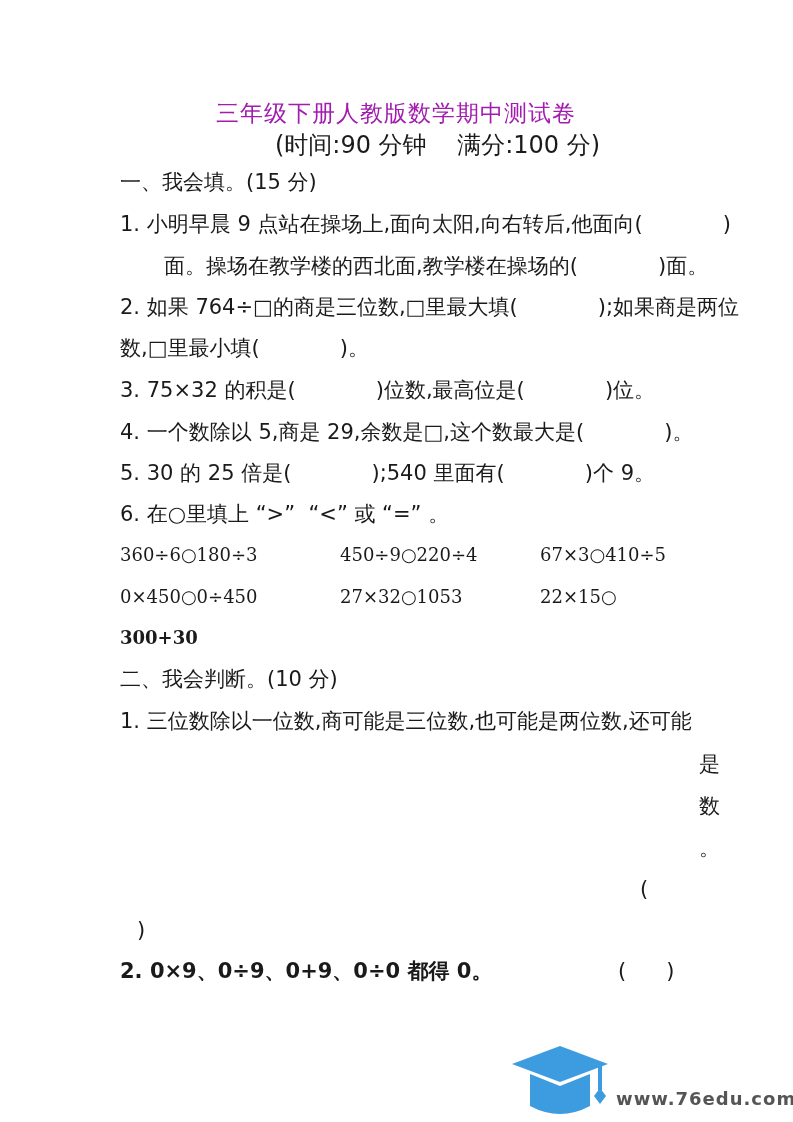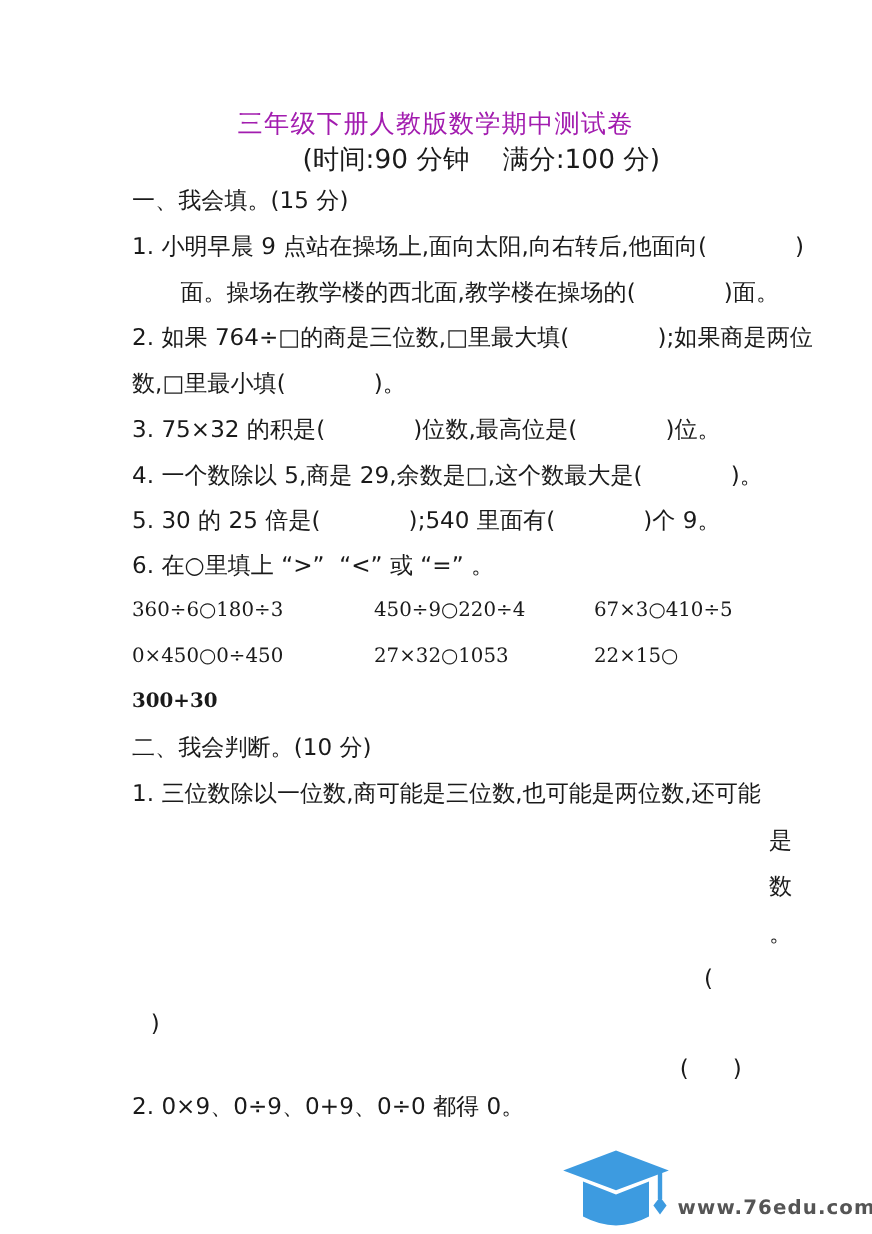--- a/index.html
+++ b/index.html
@@ -40,21 +40,21 @@
   <div class="ln serif" style="left:120px; top:626px; font-size:18px;font-weight:bold;">300+30</div>
 
   <div class="ln" style="left:120px; top:667px;">二、我会判断。(10 分)</div>
   <div class="ln" style="left:120px; top:709px;">1. 三位数除以一位数,商可能是三位数,也可能是两位数,还可能</div>
   <div class="ln" style="left:699px; top:752px;">是</div>
   <div class="ln" style="left:699px; top:794px;">数</div>
   <div class="ln" style="left:699px; top:836px;">。</div>
   <div class="ln" style="left:640px; top:877px;">(</div>
   <div class="ln" style="left:137px; top:918px;">)</div>
 
-  <div class="ln" style="left:120px; top:994px;">2. 0×9、0÷9、0+9、0÷0 都得 0。</div>
+  <div class="ln" style="left:120px; top:959px;font-weight:bold;">2. 0×9、0÷9、0+9、0÷0 都得 0。</div>
   <div class="ln" style="left:618px; top:959px;">(      )</div>
 
   <div class="logo">
     <svg width="100" height="76" viewBox="0 0 100 76" style="position:absolute; left:0; top:2px;">
       <polygon points="2,22 50,4 98,22 50,40" fill="#3d9be0"></polygon>
       <path d="M20,32 L20,64 Q50,80 80,64 L80,32 L50,44 Z" fill="#3d9be0"></path>
       <rect x="88" y="22" width="4" height="26" fill="#3d9be0"></rect>
       <polygon points="90,46 96,54 90,62 84,54" fill="#3d9be0"></polygon>
     </svg>
     <div class="logo-url">www.76edu.com</div>

